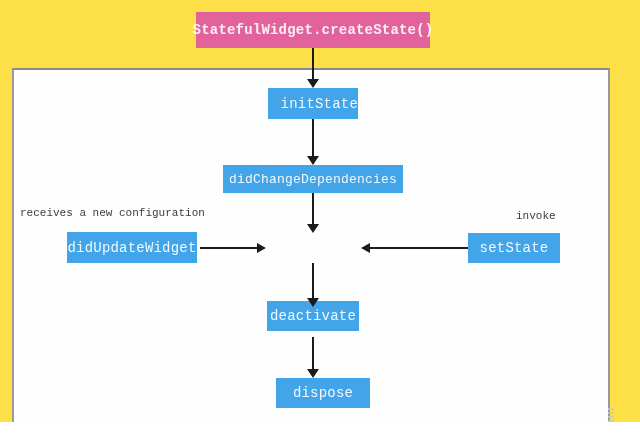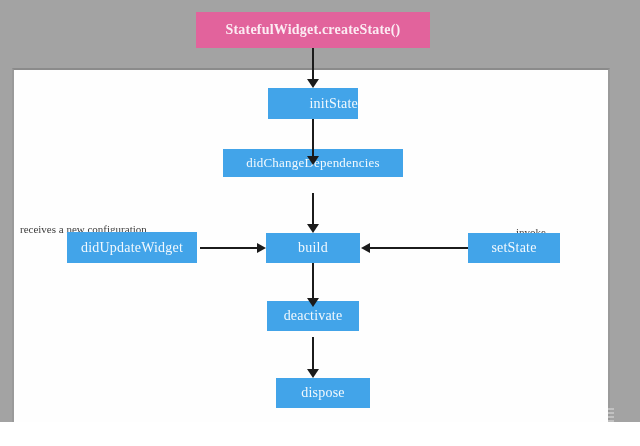--- a/index.html
+++ b/index.html
@@ -5,22 +5,22 @@
   :root{
     --accent-pink:#e2639c;
     --node-blue:#42a4e9;
     --arrow:#1b1b1b;
     --frame-border:#9a9a9a;
   }
   html,body{margin:0;padding:0;background:#ffffff;}
   .stage{
     position:relative;
     width:640px;height:422px;
-    background:#a3a3a3;
-    font-family:Liberation Serif, serif;
+    background:#fde047;
+    font-family:Liberation Mono, monospace;
     overflow:hidden;
   }
   .frame{
     position:absolute;
     left:12px;top:68px;width:598px;height:361px;
     border:2px solid var(--frame-border);
     border-top-color:#8b8b8b;
     background:#fefefe;
     box-sizing:border-box;
   }
@@ -38,21 +38,20 @@
     color:rgba(255,255,255,0.88);
     font-weight:bold;
     font-size:14px;
   }
   .node.small-text{font-size:13px;}
   .annotation{
     position:absolute;
     color:#3c3c3c;
     font-size:11px;
     white-space:nowrap;
-    margin-top:16px;
   }
   .vline{
     position:absolute;width:2px;background:var(--arrow);
   }
   .hline{
     position:absolute;height:2px;background:var(--arrow);
   }
   .head-down{
     position:absolute;width:0;height:0;
     border-left:6px solid transparent;
@@ -89,31 +88,28 @@
 
   <div class="frame"></div>
 
   <div class="annotation" style="left:20px;top:207px;">receives a new configuration</div>
   <div class="annotation" style="left:516px;top:210px;">invoke</div>
 
   <div class="node" style="left:268px;top:88px;width:90px;height:31px;justify-content:flex-end;">
     <span>initState</span>
   </div>
 
-  <div class="node small-text" style="left:223px;top:149px;width:180px;height:28px;">
+  <div class="node small-text" style="left:223px;top:165px;width:180px;height:28px;">
     <span>didChangeDependencies</span>
   </div>
 
   <div class="node" style="left:67px;top:232px;width:130px;height:31px;align-items:center;">
     <span>didUpdateWidget</span>
   </div>
 
-  <div class="node" style="left:266px;top:233px;width:94px;height:30px;">
-    <span>build</span>
-  </div>
 
   <div class="node" style="left:468px;top:233px;width:92px;height:30px;">
     <span>setState</span>
   </div>
 
   <div class="node" style="left:267px;top:301px;width:92px;height:30px;">
     <span>deactivate</span>
   </div>
 
   <div class="node" style="left:276px;top:378px;width:94px;height:30px;">

